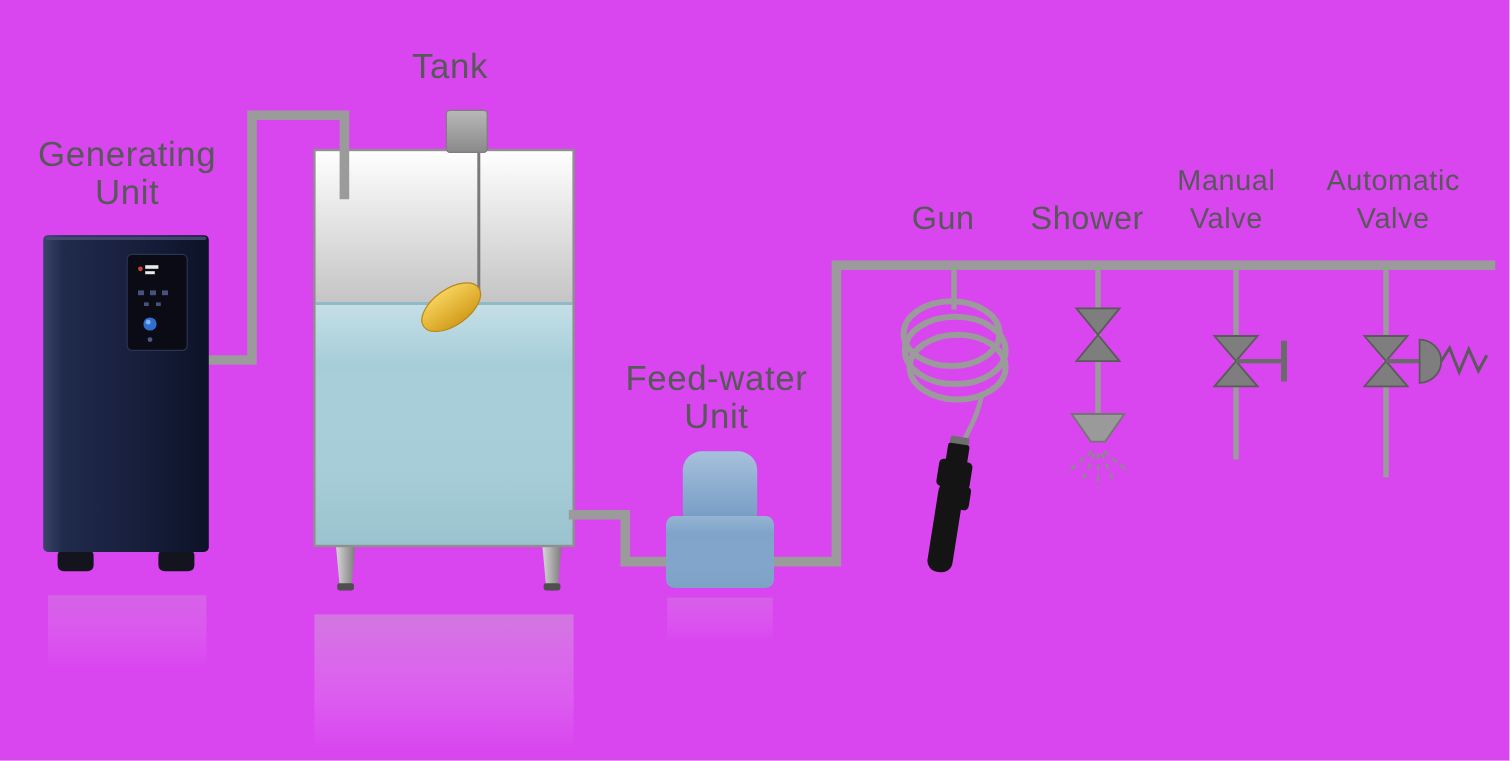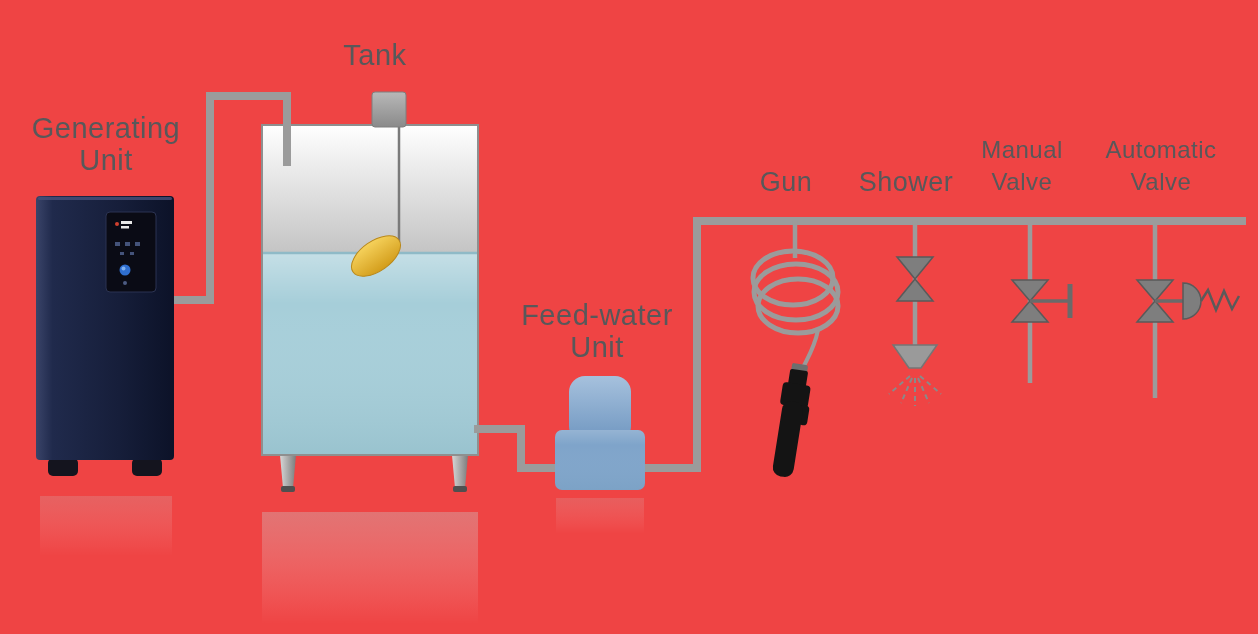--- a/index.html
+++ b/index.html
@@ -5,21 +5,21 @@
   html, body {
     margin: 0;
     padding: 0;
     background: #ffffff;
     font-family: "Liberation Sans", sans-serif;
   }
   .stage {
     position: relative;
     width: 1258px;
     height: 634px;
-    background: #ef4444;
+    background: #d946ef;
     overflow: hidden;
   }
   .stage svg {
     position: absolute;
     top: 0;
     left: 0;
     display: block;
   }
   text {
     font-family: "Liberation Sans", sans-serif;

